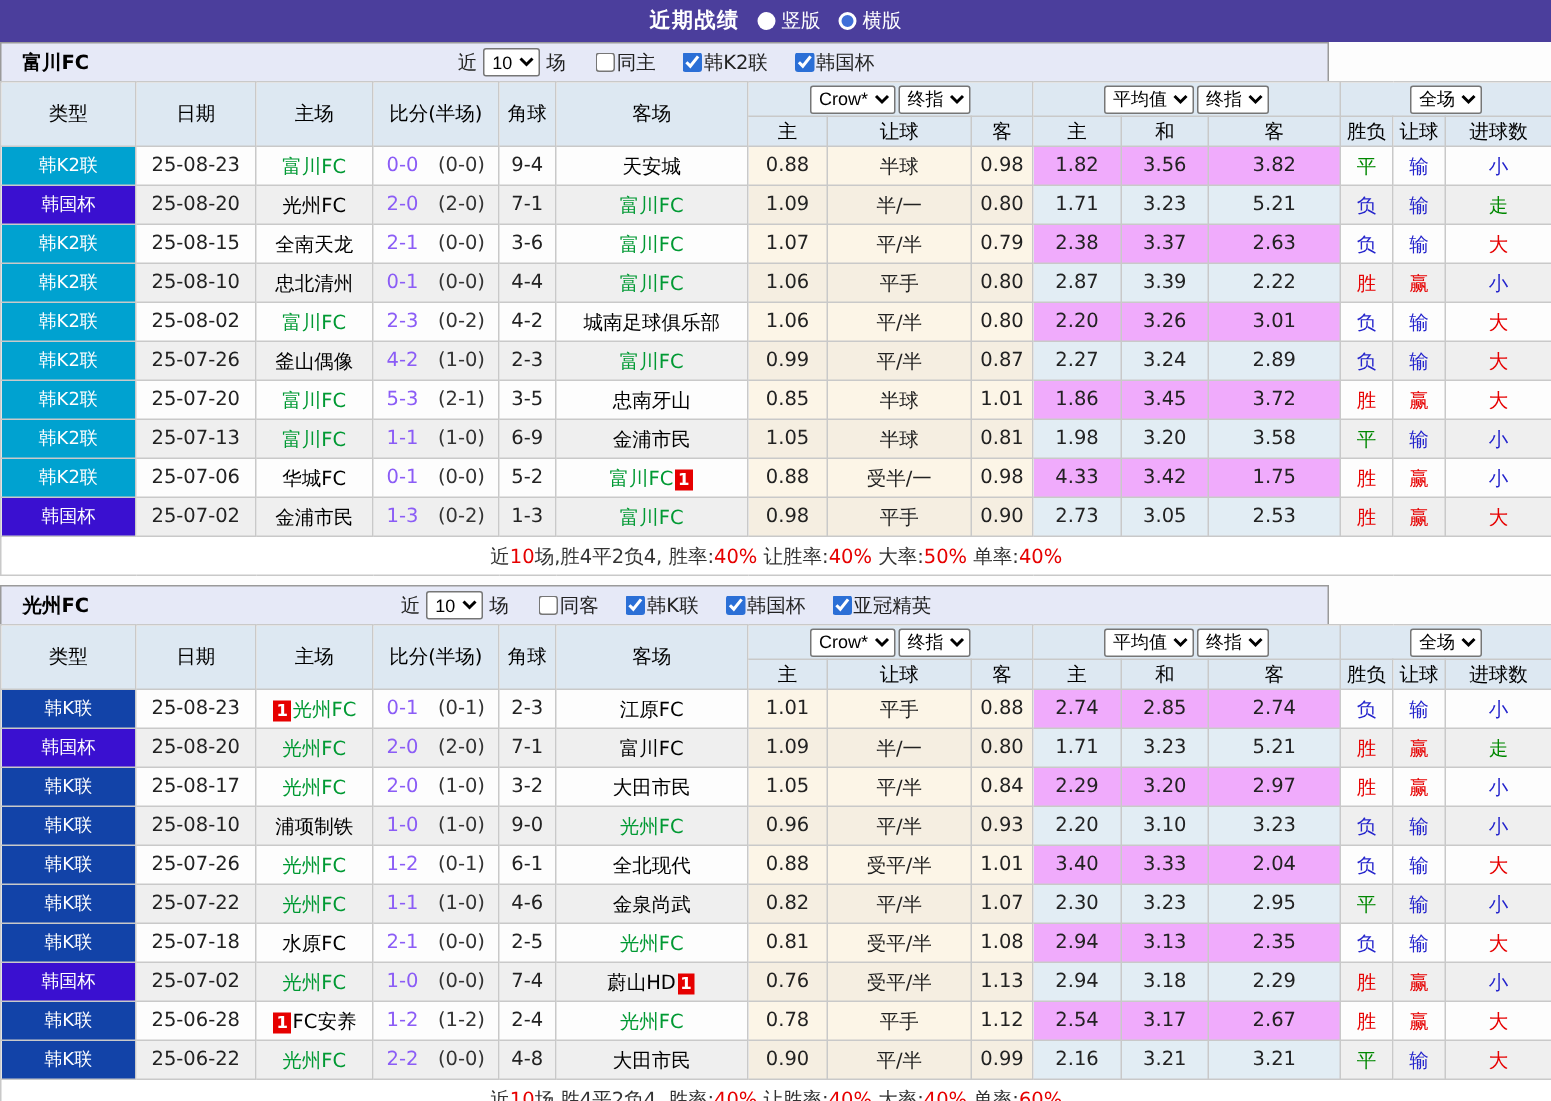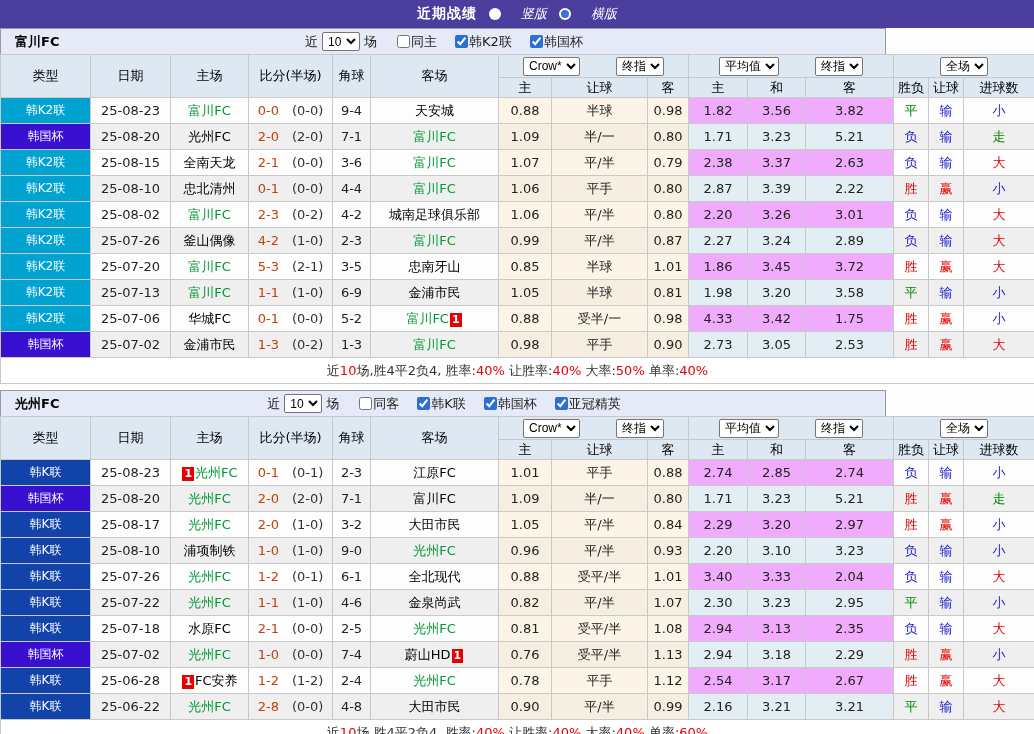--- a/index.html
+++ b/index.html
@@ -3,21 +3,21 @@
 <meta charset="utf-8">
 <style>
   html,body{margin:0;padding:0;background:#fdfdfd;}
   body{width:1034px;height:734px;overflow:hidden;
        font-family:"DejaVu Sans","Liberation Sans",sans-serif;font-size:13px;color:#222;}
 
   
   .titlebar{height:28px;background:#4b3e9c;color:#fff;display:flex;align-items:center;
             justify-content:center;gap:12px;}
   .titlebar .ttl{font-weight:bold;font-size:14px;letter-spacing:1px;}
-  .radiolab{display:flex;align-items:center;gap:20px;font-size:13px;cursor:pointer;font-style:italic;}
+  .radiolab{display:flex;align-items:center;gap:4px;font-size:13px;cursor:pointer;}
   .radio{display:inline-block;border-radius:50%;}
   .radio.sel{width:12px;height:12px;background:#fff;}
   .radio.unsel{width:8px;height:8px;background:#3f6fd8;border:2px solid #fff;}
 
   
   .tblock{width:886px;}
   .teambar{height:26px;background:#e6e9f7;border:1px solid #9a9a9a;border-bottom:none;
            position:relative;display:flex;align-items:center;box-sizing:border-box;}
   .teamname{position:absolute;left:14px;font-weight:bold;color:#000;}
   .filters{margin:0 auto;display:flex;align-items:center;gap:2px;}
@@ -26,36 +26,36 @@
            border-radius:2px;padding:0 1px;}
   label.cb{display:flex;align-items:center;margin-left:16px;cursor:pointer;}
   label.cb input{width:13px;height:13px;margin:0 1px 0 0;accent-color:#2b6fd6;}
 
   
   table.grid{border-collapse:collapse;table-layout:fixed;width:1034px;border:1px solid #8a8a8a;}
   th,td{border:1px solid #c9c9c9;text-align:center;overflow:hidden;white-space:nowrap;padding:0;}
   thead th{background:#dde8f2;font-weight:normal;font-size:13px;color:#000;}
   .hrow1 th{height:22px;}
   .hrow2 th{height:19px;}
-  .selgroup select{margin:0 18px;}
+  .selgroup select{margin:0 1px;}
   tbody td{height:25px;}
   tr.alt td{background:#efefef;}
   td.crow{background:#fcf5e7;}
   tr.alt td.crow{background:#f5eee1;}
   td.avg{background:#f0abfc;}
   tr.alt td.avg{background:#e2edf4;}
   tbody td.lg{color:#fff;font-size:12px;}
   tbody td.lg-k2{background:#00a2d0;}
   tbody td.lg-k1{background:#1243a8;}
   tbody td.lg-cup{background:#3a10d0;}
   .tn{color:#000;}
   .tn.green{color:#009933;}
   .badge{display:inline-block;background:#e60000;color:#fff;font-size:11px;line-height:14px;
          padding:0 2px;margin:0 1px;font-weight:bold;}
-  .smain{color:#c2410c;}
+  .smain{color:#8b5cf6;}
   .shalf{color:#333;padding-left:13px;}
   td.res-red{color:#e60000;}
   td.res-blue{color:#2323cc;}
   td.res-green{color:#008800;}
   tr.sumrow td{height:25px;background:#fff;color:#333;}
   tr.sumrow .red{color:#e60000;}
   .gap{height:6px;}
 </style>
 </head>
 <body>
@@ -534,21 +534,21 @@
             <td class="avg">3.17</td>
             <td class="avg">2.67</td>
             <td class="res-red">胜</td>
             <td class="res-red">赢</td>
             <td class="res-red">大</td>
           </tr>
           <tr class="alt">
             <td class="lg lg-k1">韩K联</td>
             <td>25-06-22</td>
             <td><span class="tn green">光州FC</span></td>
-            <td><span class="smain">2-8</span><span class="shalf">(0-0)</span></td>
+            <td><span class="smain">2-2</span><span class="shalf">(0-0)</span></td>
             <td>4-8</td>
             <td><span class="tn">大田市民</span></td>
             <td class="crow">0.90</td>
             <td class="crow">平/半</td>
             <td class="crow">0.99</td>
             <td class="avg">2.16</td>
             <td class="avg">3.21</td>
             <td class="avg">3.21</td>
             <td class="res-green">平</td>
             <td class="res-blue">输</td>

